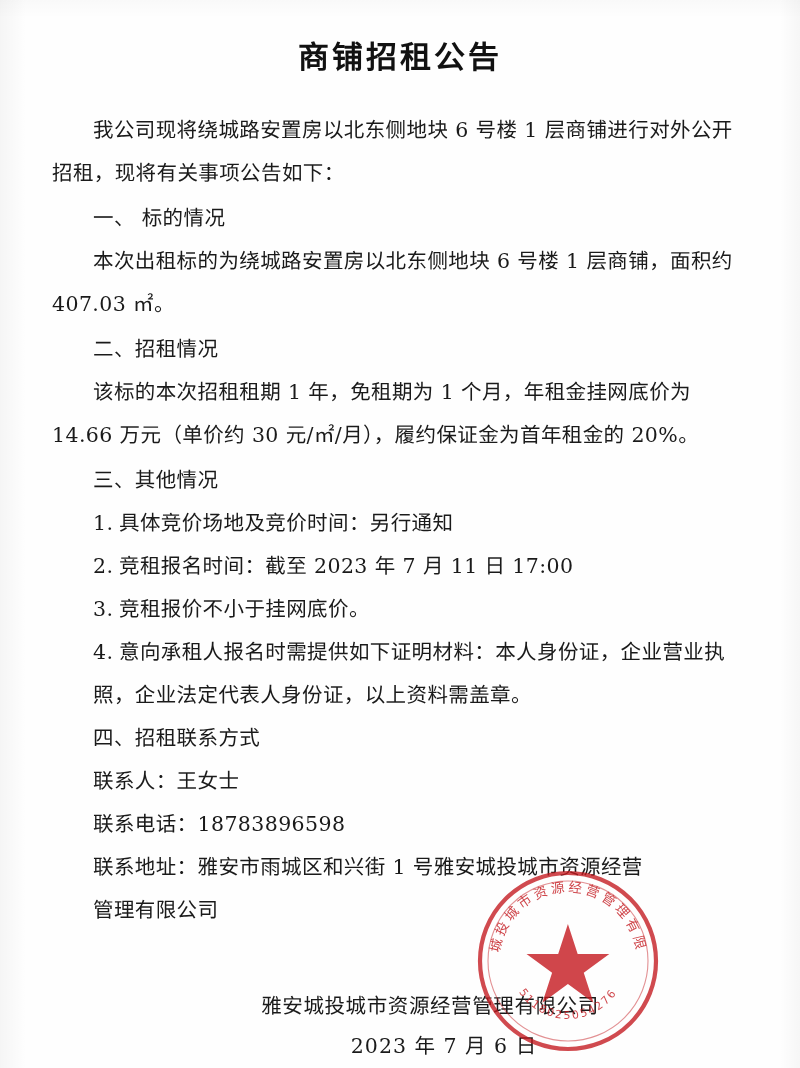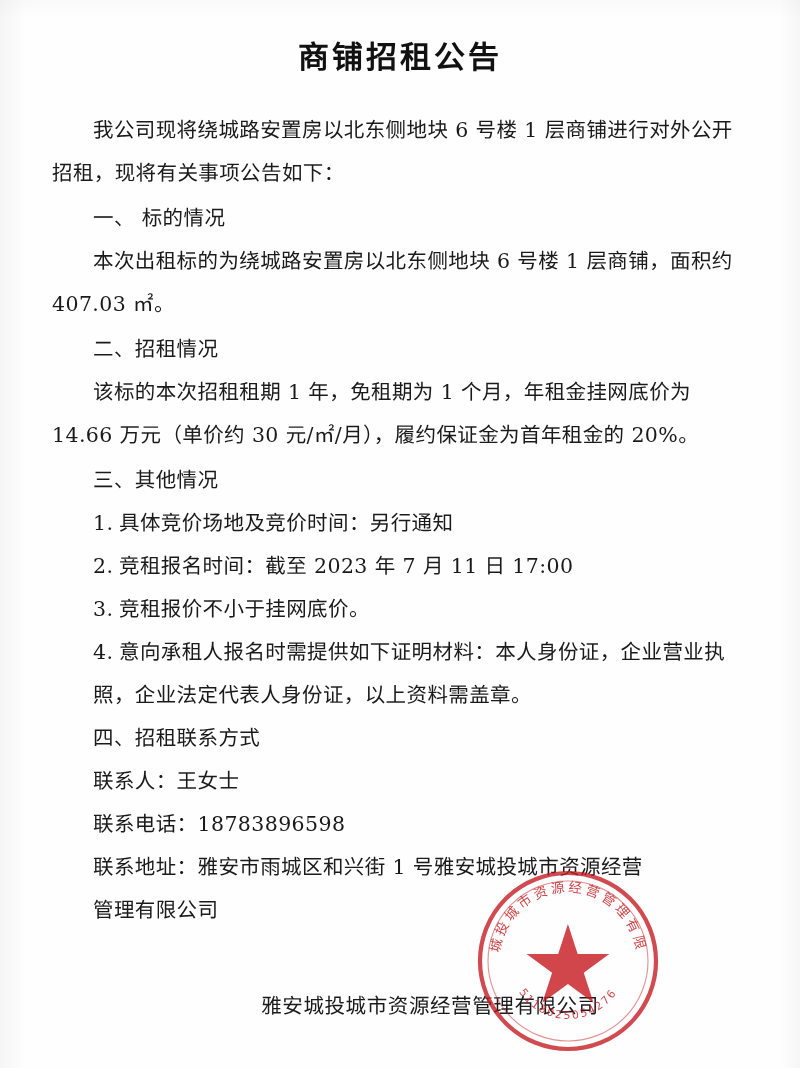--- a/index.html
+++ b/index.html
@@ -166,20 +166,21 @@
   <p class="contact-line">
     <span>联系电话：</span><span>18783896598</span>
   </p>
   <p class="contact-line">
     <span>联系地址：</span><span>雅安市雨城区和兴街 1 号雅安城投城市资源经营</span>
   </p>
   <p class="contact-cont">管理有限公司</p>
 
   <div class="signature-block">
     <div class="sig-company">雅安城投城市资源经营管理有限公司</div>
+    <div class="sig-date">2023 年 7 月 6 日</div>
   </div>
 
   <div class="seal">
     <svg width="186" height="186" viewBox="0 0 186 186" xmlns="http://www.w3.org/2000/svg">
       <defs>
         <path id="sealTopArc" d="M 24,93 A 69,69 0 0 1 162,93"></path>
         <path id="sealBottomArc" d="M 35,93 A 58,58 0 0 0 151,93"></path>
       </defs>
       <g stroke="#c3161c" fill="none">
         <circle cx="93" cy="93" r="88" stroke-width="4.2" opacity="0.9"></circle>

